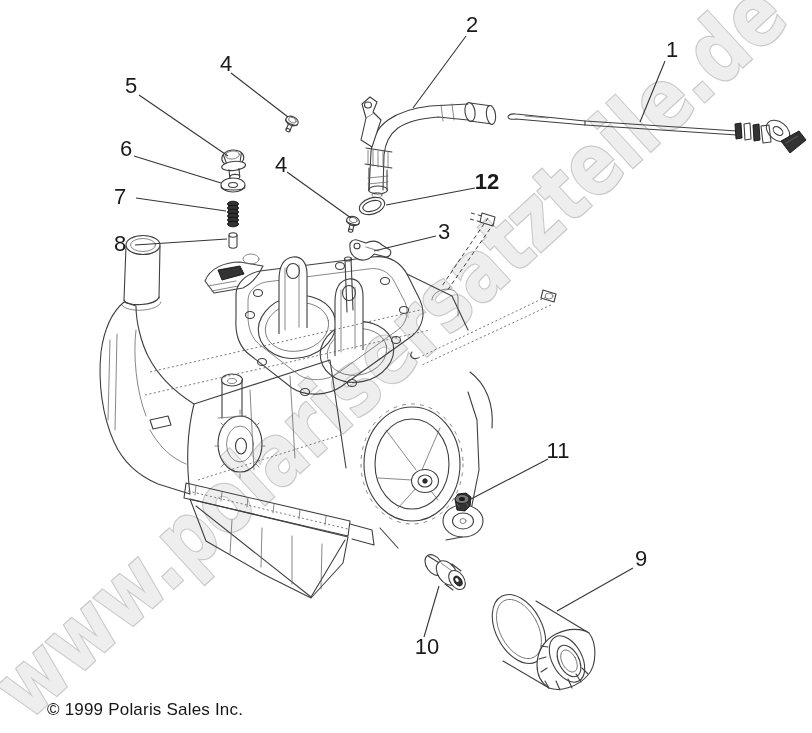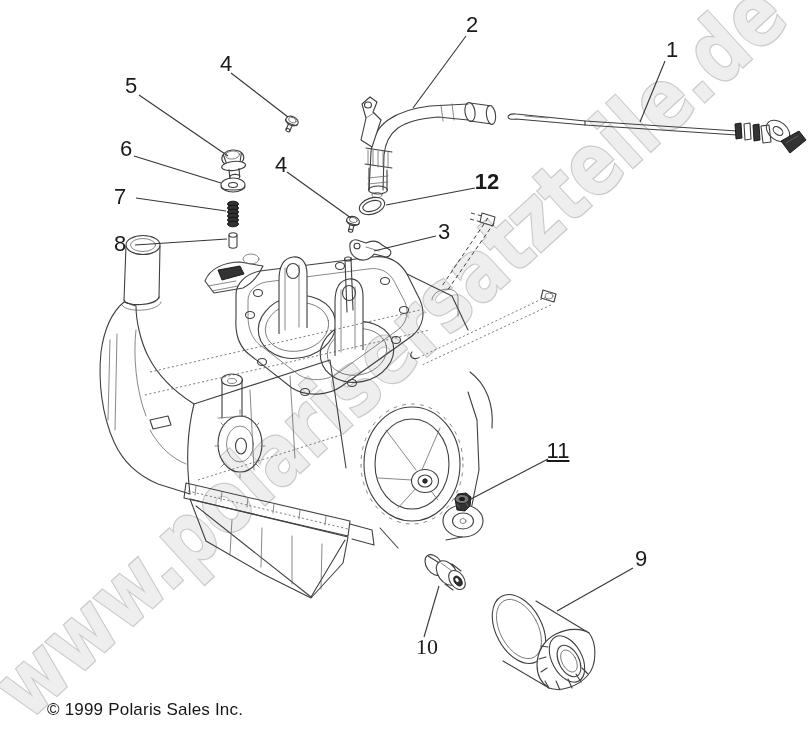--- a/index.html
+++ b/index.html
@@ -314,19 +314,19 @@
       <div class="callout-label" style="left: 672px; top: 50px;">1</div>
       <div class="callout-label" style="left: 472px; top: 25px;">2</div>
       <div class="callout-label" style="left: 444px; top: 232px;">3</div>
       <div class="callout-label" style="left: 226px; top: 64px;">4</div>
       <div class="callout-label" style="left: 281px; top: 165px;">4</div>
       <div class="callout-label" style="left: 131px; top: 86px;">5</div>
       <div class="callout-label" style="left: 126px; top: 149px;">6</div>
       <div class="callout-label" style="left: 120px; top: 197px;">7</div>
       <div class="callout-label" style="left: 120px; top: 244px;">8</div>
       <div class="callout-label" style="left: 641px; top: 559px;">9</div>
-      <div class="callout-label" style="left: 427px; top: 647px; font-family: Liberation Serif, serif;">10</div>
-      <div class="callout-label" style="left: 558px; top: 451px; text-decoration: underline;">11</div>
+      <div class="callout-label" style="left: 427px; top: 647px;">10</div>
+      <div class="callout-label" style="left: 558px; top: 451px;">11</div>
       <div class="callout-label" style="left: 487px; top: 182px; font-weight: bold;">12</div>
     </div>
 
   <div id="copyright">© 1999 Polaris Sales Inc.</div>
 </div>
 
 </body></html>

